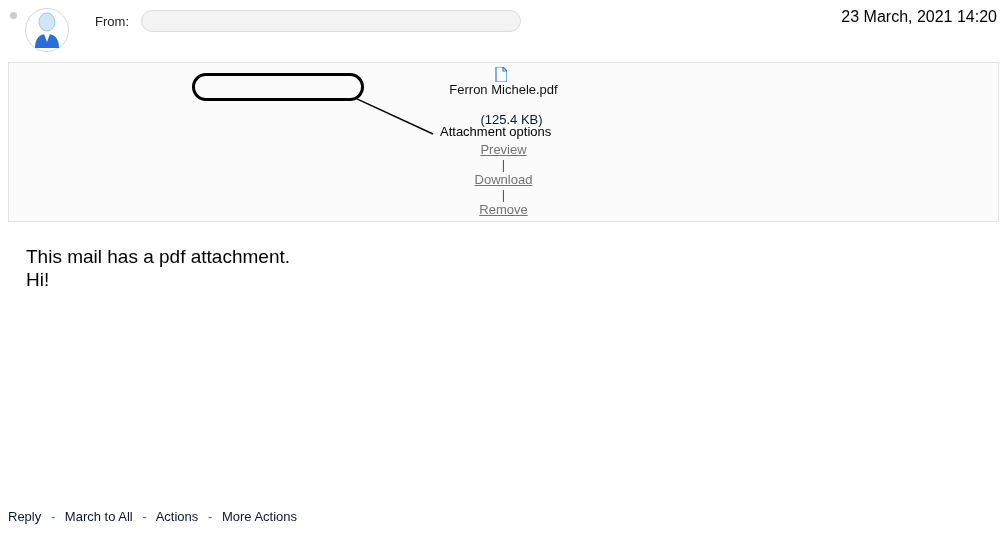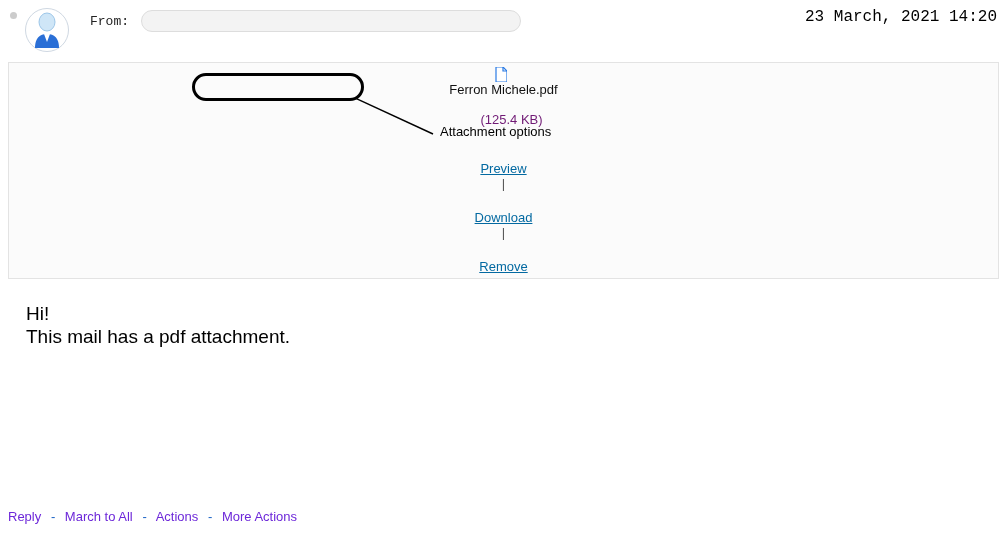--- a/index.html
+++ b/index.html
@@ -12,21 +12,20 @@
     color: #000;
     width: 1007px;
     height: 534px;
     position: relative;
   }
   .header {
     position: relative;
     padding: 8px 10px 4px 10px;
     display: flex;
     align-items: flex-start;
-    font-family: Liberation Mono, monospace;
   }
   .header-left {
     display: flex;
     align-items: flex-start;
   }
   .status-dot {
     width: 7px;
     height: 7px;
     background: #ccc;
     border-radius: 50%;
@@ -85,26 +84,25 @@
     display: flex;
     align-items: center;
     position: relative;
     flex-direction: column;
   }
   .file-icon {
     margin-right: 6px;
     display: inline-flex;
   }
   .attachment-name { color: #111; }
-  .attachment-size { color: #701a75; margin-left: 16px; }
+  .attachment-size { color: #0f172a; margin-left: 16px; }
   .action-link {
-    color: #0369a1;
+    color: #737373;
     text-decoration: underline;
     cursor: pointer;
-    margin-top: 19px;
   }
   .sep { margin: 0 4px; color: #555; }
   .option-box {
     position: absolute;
     border: 3px solid #000;
     border-radius: 16px;
     pointer-events: none;
   }
   .callout-line {
     position: absolute;
@@ -123,21 +121,21 @@
   }
   .body-text p { margin: 0; }
   .body-spacer { height: 18px; }
   .action-bar {
     position: absolute;
     bottom: 10px;
     left: 8px;
     font-size: 13px;
   }
   .action-bar a {
-    color: #6d28d9;
+    color: #0f172a;
     text-decoration: none;
     cursor: pointer;
     margin-top: 16px;
   }
   .action-bar .dash {
     color: #1b63c5;
     margin: 0 6px;
   }
 </style>
 </head>
@@ -182,22 +180,22 @@
 </div>
 
 <div class="option-box" style="left:192px; top:73px; width:172px; height:28px;"></div>
 
 <svg class="callout-line" style="left:355px; top:98px; width:80px; height:38px;">
   <line x1="0" y1="0" x2="78" y2="36" stroke="#000" stroke-width="1.4"></line>
 </svg>
 <div class="callout-label" style="left:440px; top:124px;">Attachment options</div>
 
 <div class="body-text">
+  <p>This mail has a pdf attachment.</p>
   <p>Hi!</p>
-  <p>This mail has a pdf attachment.</p>
   <div class="body-spacer"></div>
 </div>
 
 <div class="action-bar">
   <a>Reply</a>
   <span class="dash">-</span>
   <a>March to All</a>
   <span class="dash">-</span>
   <a>Actions</a>
   <span class="dash">-</span>

